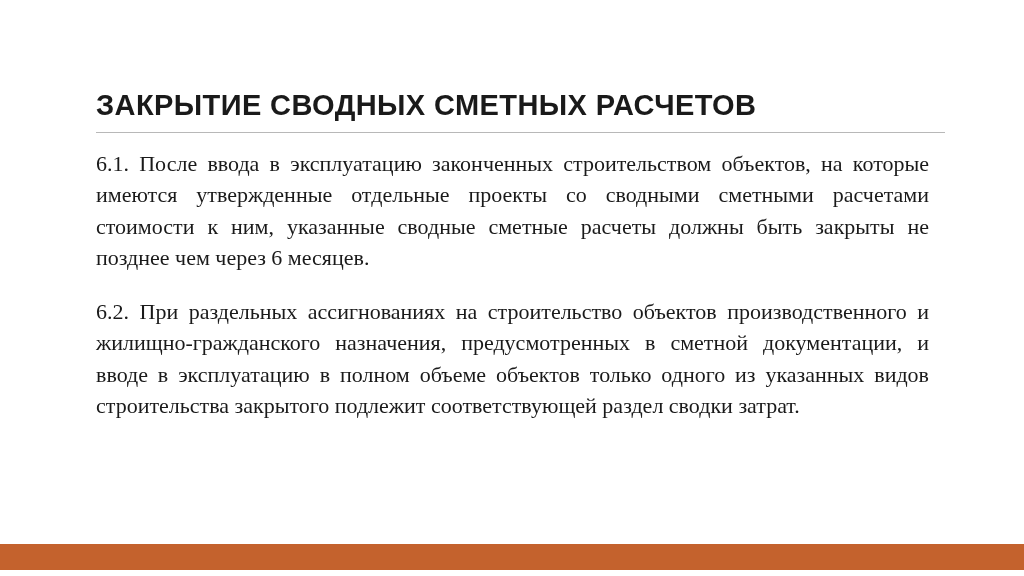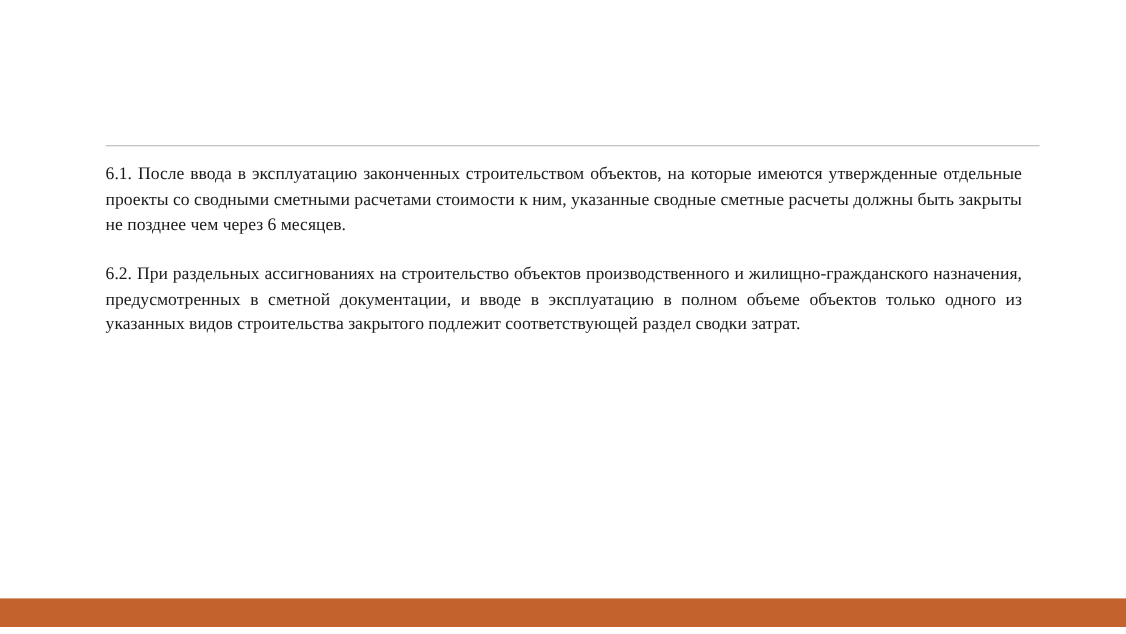--- a/index.html
+++ b/index.html
@@ -41,21 +41,21 @@
     background: #b8b8b8;
   }
   .body-block {
     position: absolute;
     left: 96px;
     top: 148px;
     width: 849px;
   }
   .para {
     font-family: "Liberation Serif", serif;
-    font-size: 16px;
+    font-size: 22px;
     line-height: 1.43;
     color: #1a1a1a;
     text-align: justify;
     margin: 0 16px 14px 0;
   }
   .para.gap-before {
     margin-top: 22px;
   }
   .bottom-stripe {
     position: absolute;
@@ -64,20 +64,21 @@
     width: 1024px;
     height: 26px;
     background: #c4622d;
   }
 </style>
 </head>
 <body>
 
 <div class="slide">
 
+  <h1 class="slide-title">ЗАКРЫТИЕ СВОДНЫХ СМЕТНЫХ РАСЧЕТОВ</h1>
 
   <div class="title-rule"></div>
 
   <div class="body-block">
     <p class="para">6.1. После ввода в эксплуатацию законченных строительством объектов, на которые имеются утвержденные отдельные проекты со сводными сметными расчетами стоимости к ним, указанные сводные сметные расчеты должны быть закрыты не позднее чем через 6 месяцев.</p>
     <p class="para gap-before">6.2. При раздельных ассигнованиях на строительство объектов производственного и жилищно-гражданского назначения, предусмотренных в сметной документации, и вводе в эксплуатацию в полном объеме объектов только одного из указанных видов строительства закрытого подлежит соответствующей раздел сводки затрат.</p>
   </div>
 
   <div class="bottom-stripe"></div>
 

